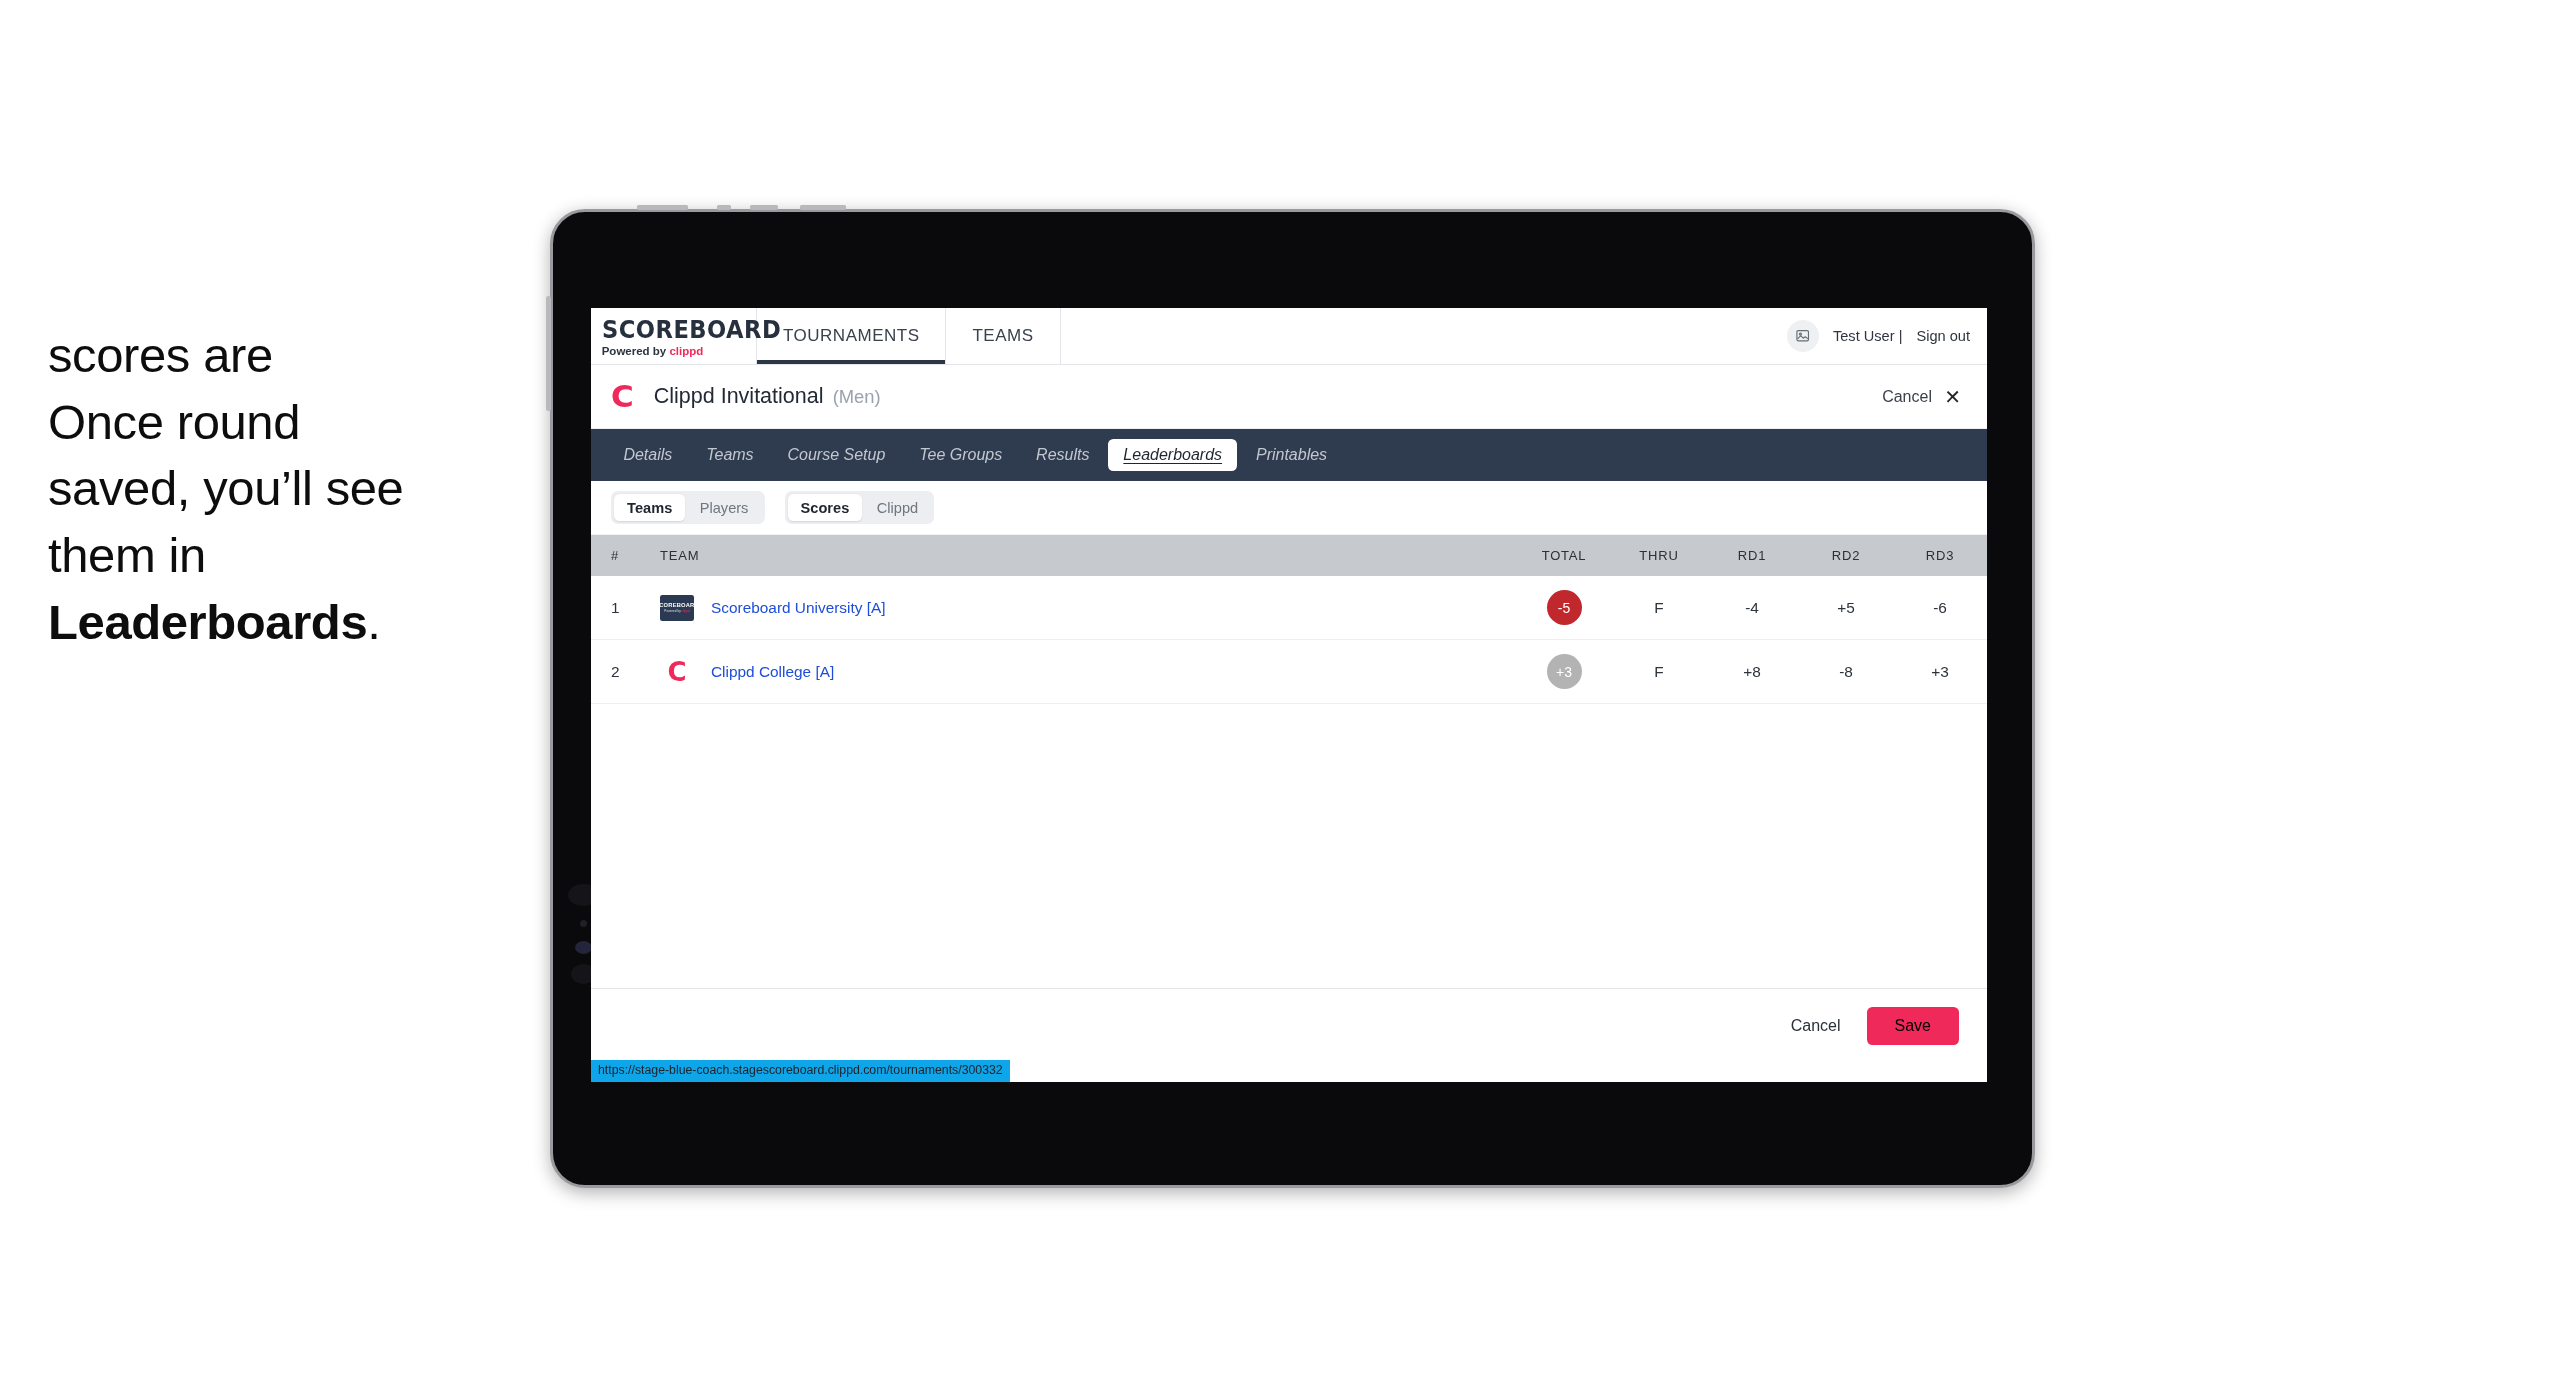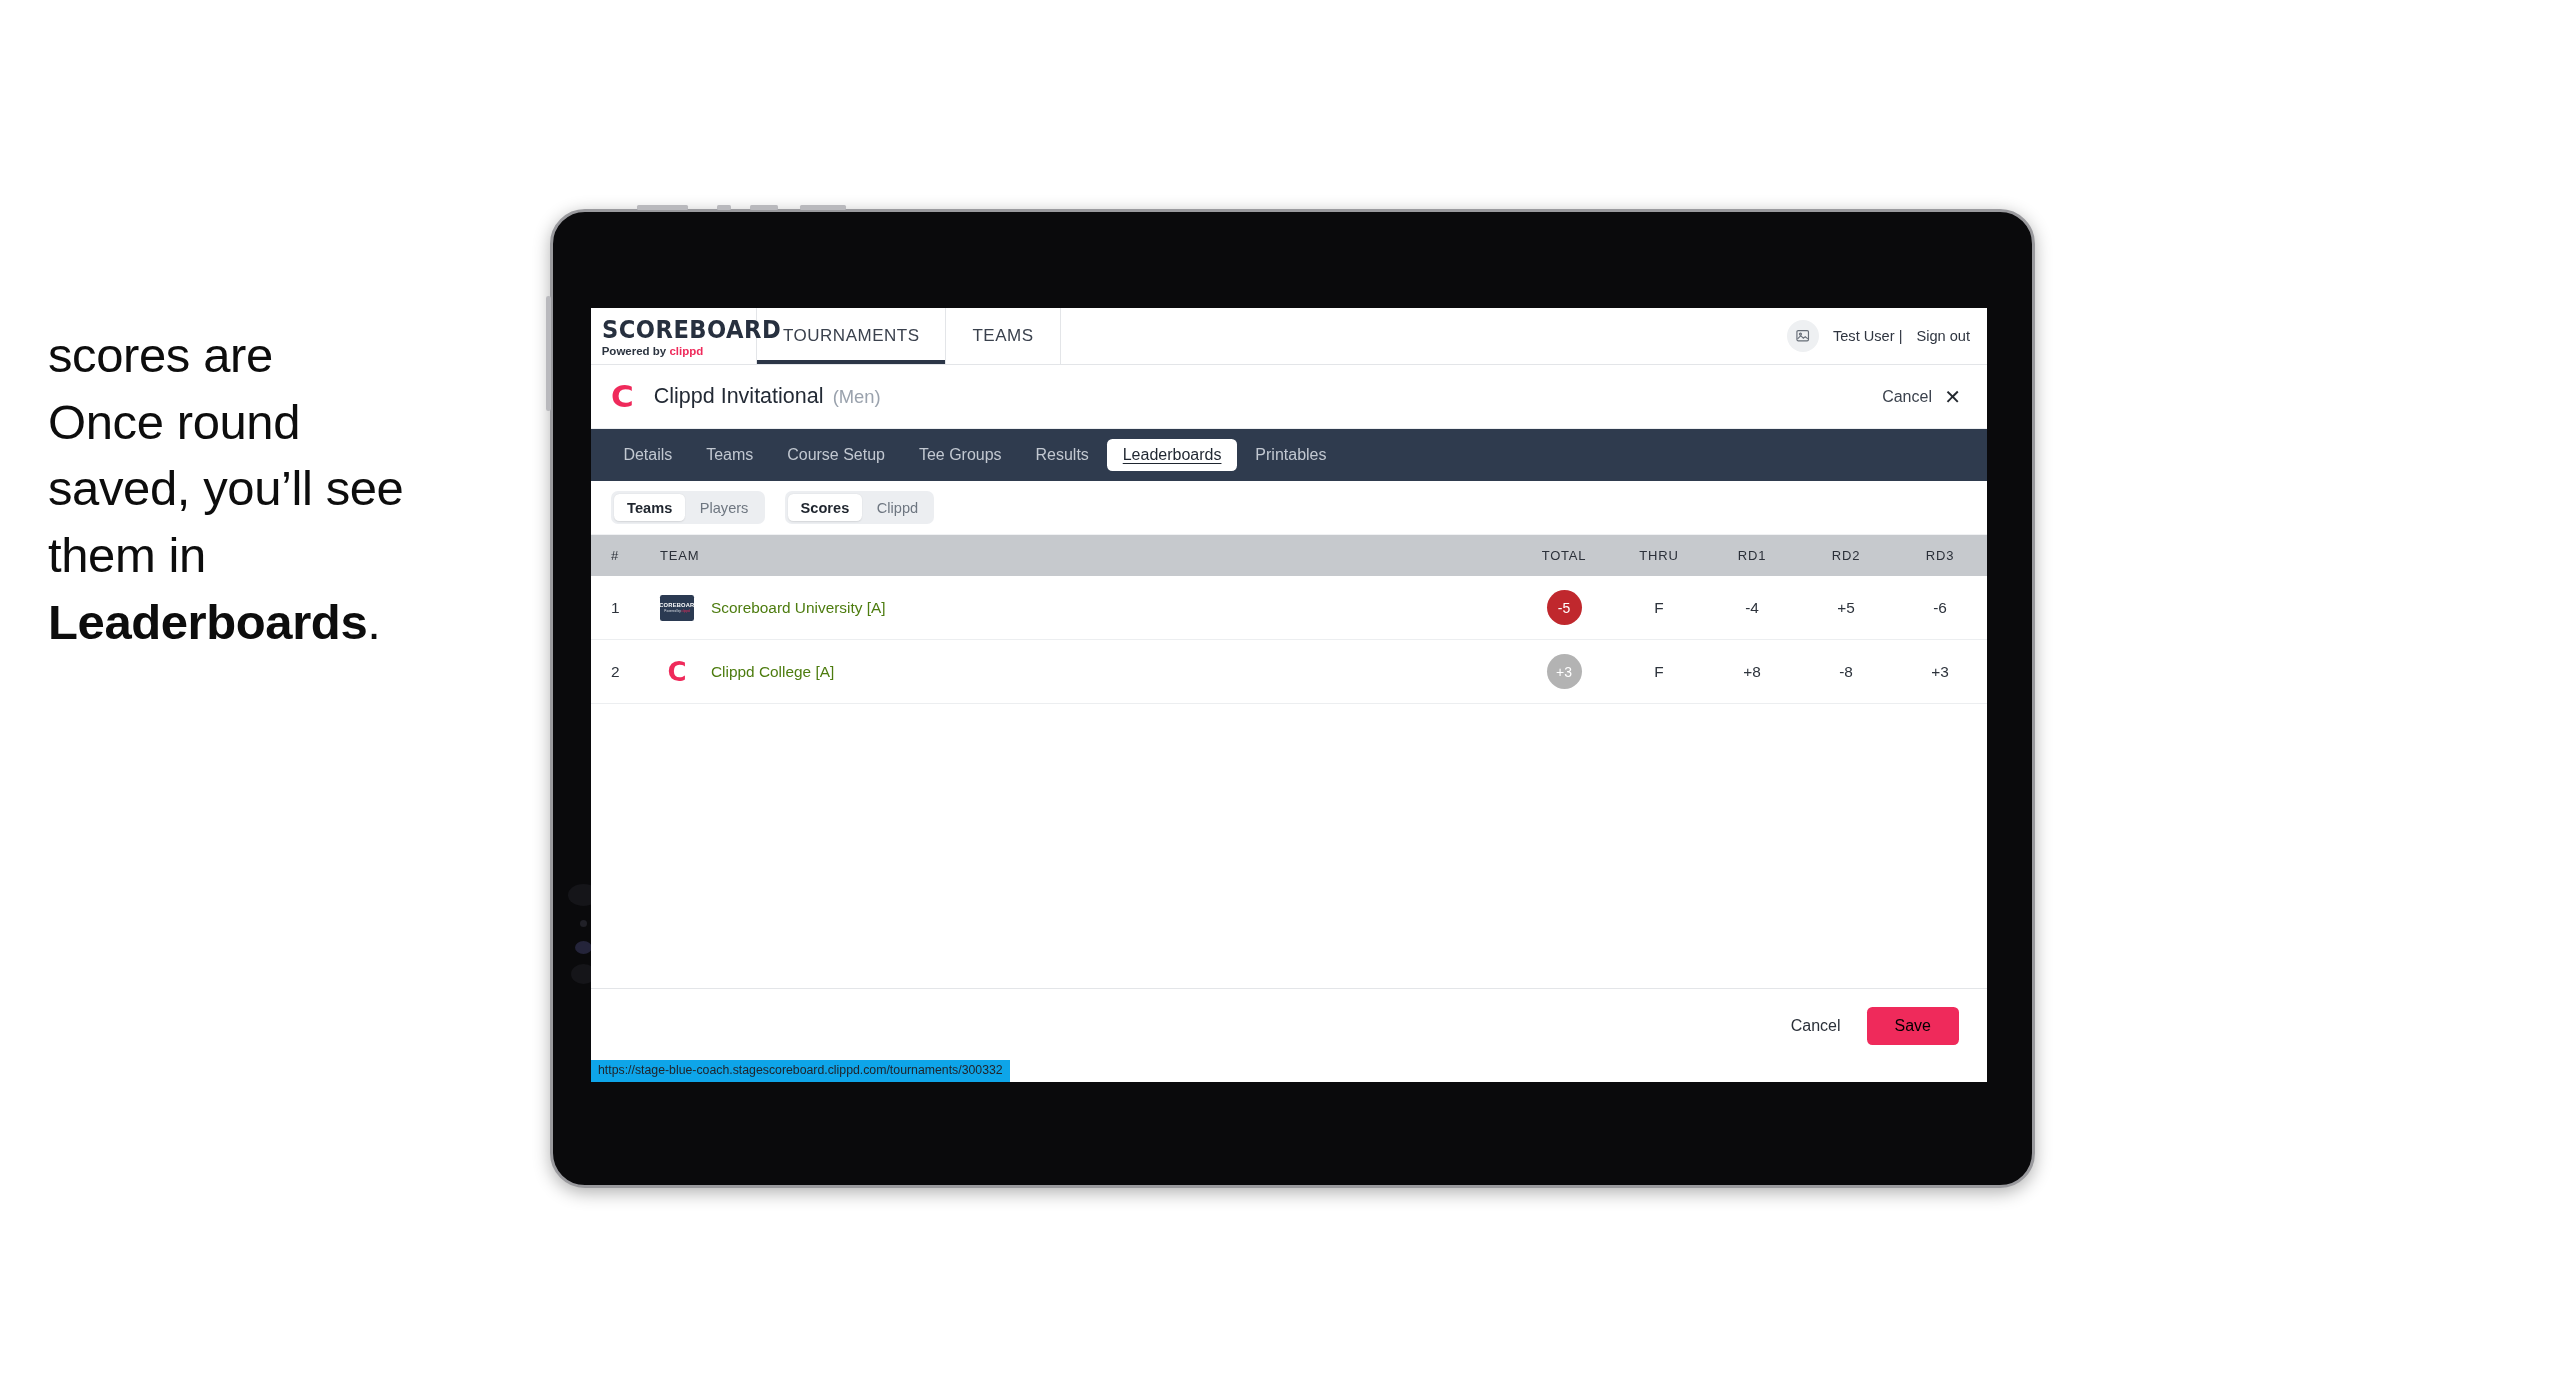--- a/index.html
+++ b/index.html
@@ -199,20 +199,21 @@
     padding-left: 17px;
     gap: 3.1px;
   }
   .sec-tab {
     font-size: 16px;
     color: #c2c8d1;
     padding: 7px 15.4px;
     border-radius: 5.4px;
     cursor: pointer;
     white-space: nowrap;
+    font-style: italic;
   }
   .sec-tab.active {
     background: #ffffff;
     color: #1f2630;
     text-decoration: underline;
     text-underline-offset: 3.1px;
     font-weight: 400;
   }
 
   
@@ -305,21 +306,21 @@
     width: 34px;
     margin-right: 17px;
     font-size: 26px;
     font-weight: 800;
     color: #ef2a5b;
     font-family: "DejaVu Sans", sans-serif;
     line-height: 1;
     text-align: center;
     flex: none;
   }
-  .team-name { font-size: 15.4px; color: #4d7c0f; }
+  .team-name { font-size: 15.4px; color: #1d4ed8; }
 
   .badge {
     width: 35px; height: 35px;
     border-radius: 50%;
     display: flex; align-items: center; justify-content: center;
     color: #ffffff;
     font-size: 14px;
     font-weight: 400;
   }
 

